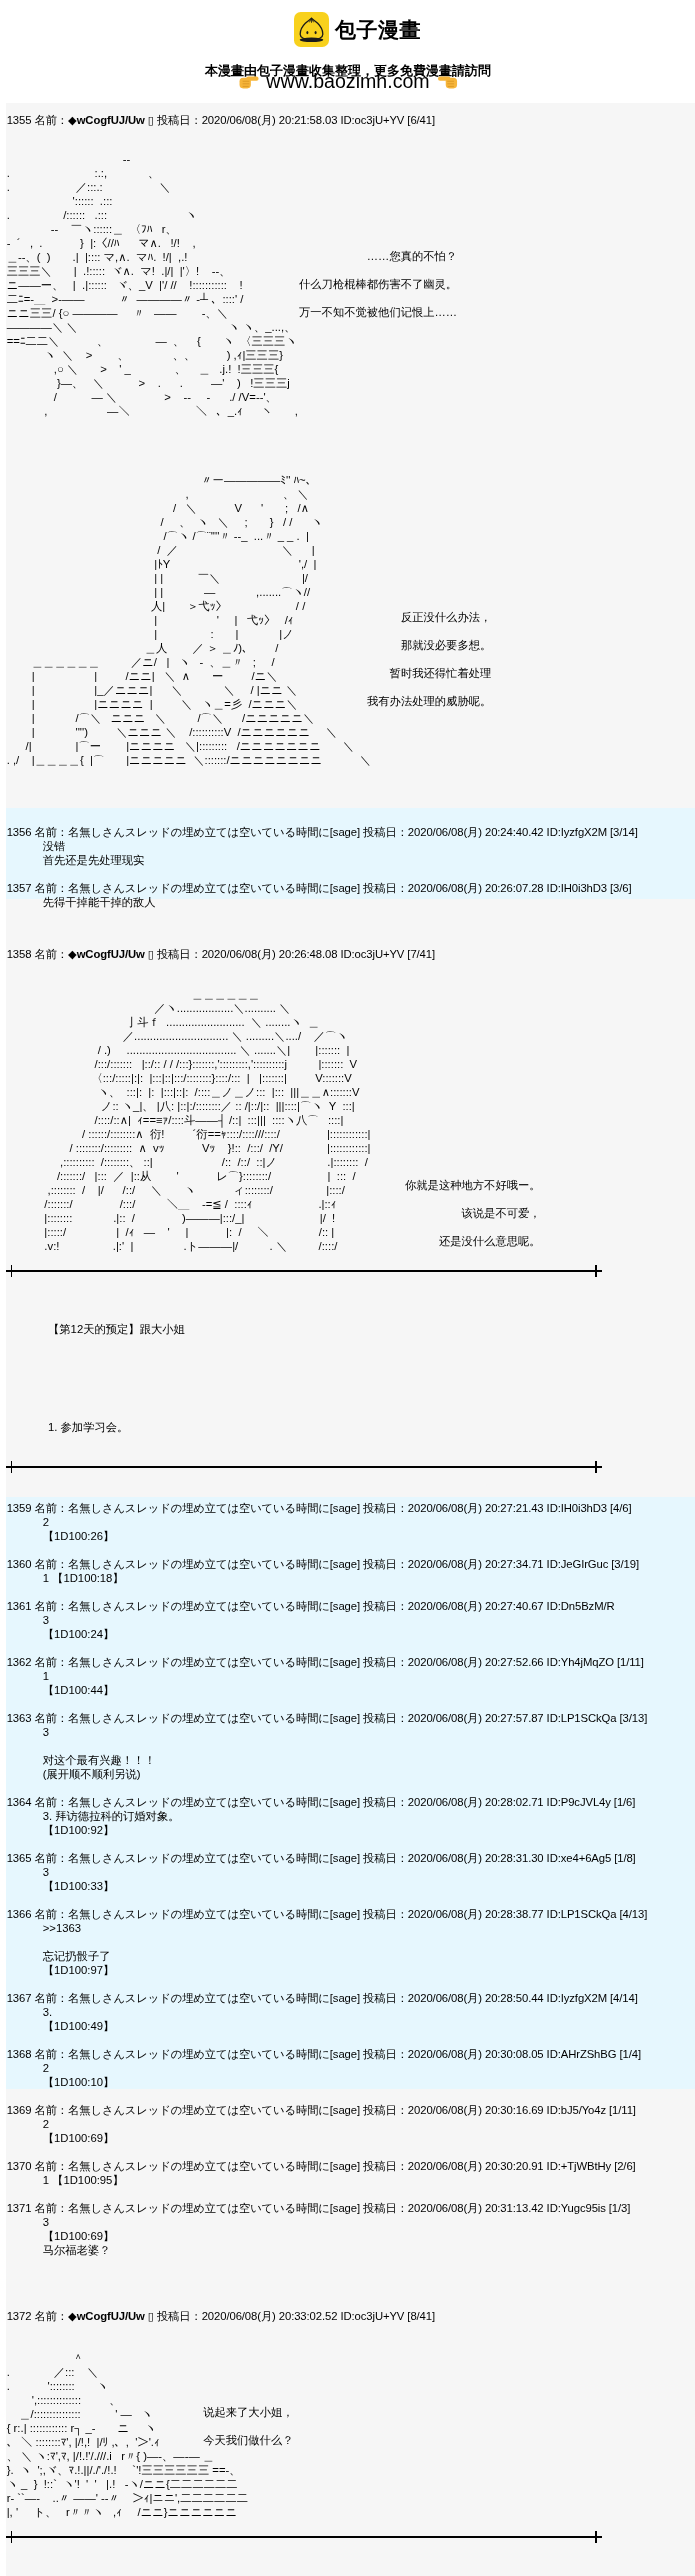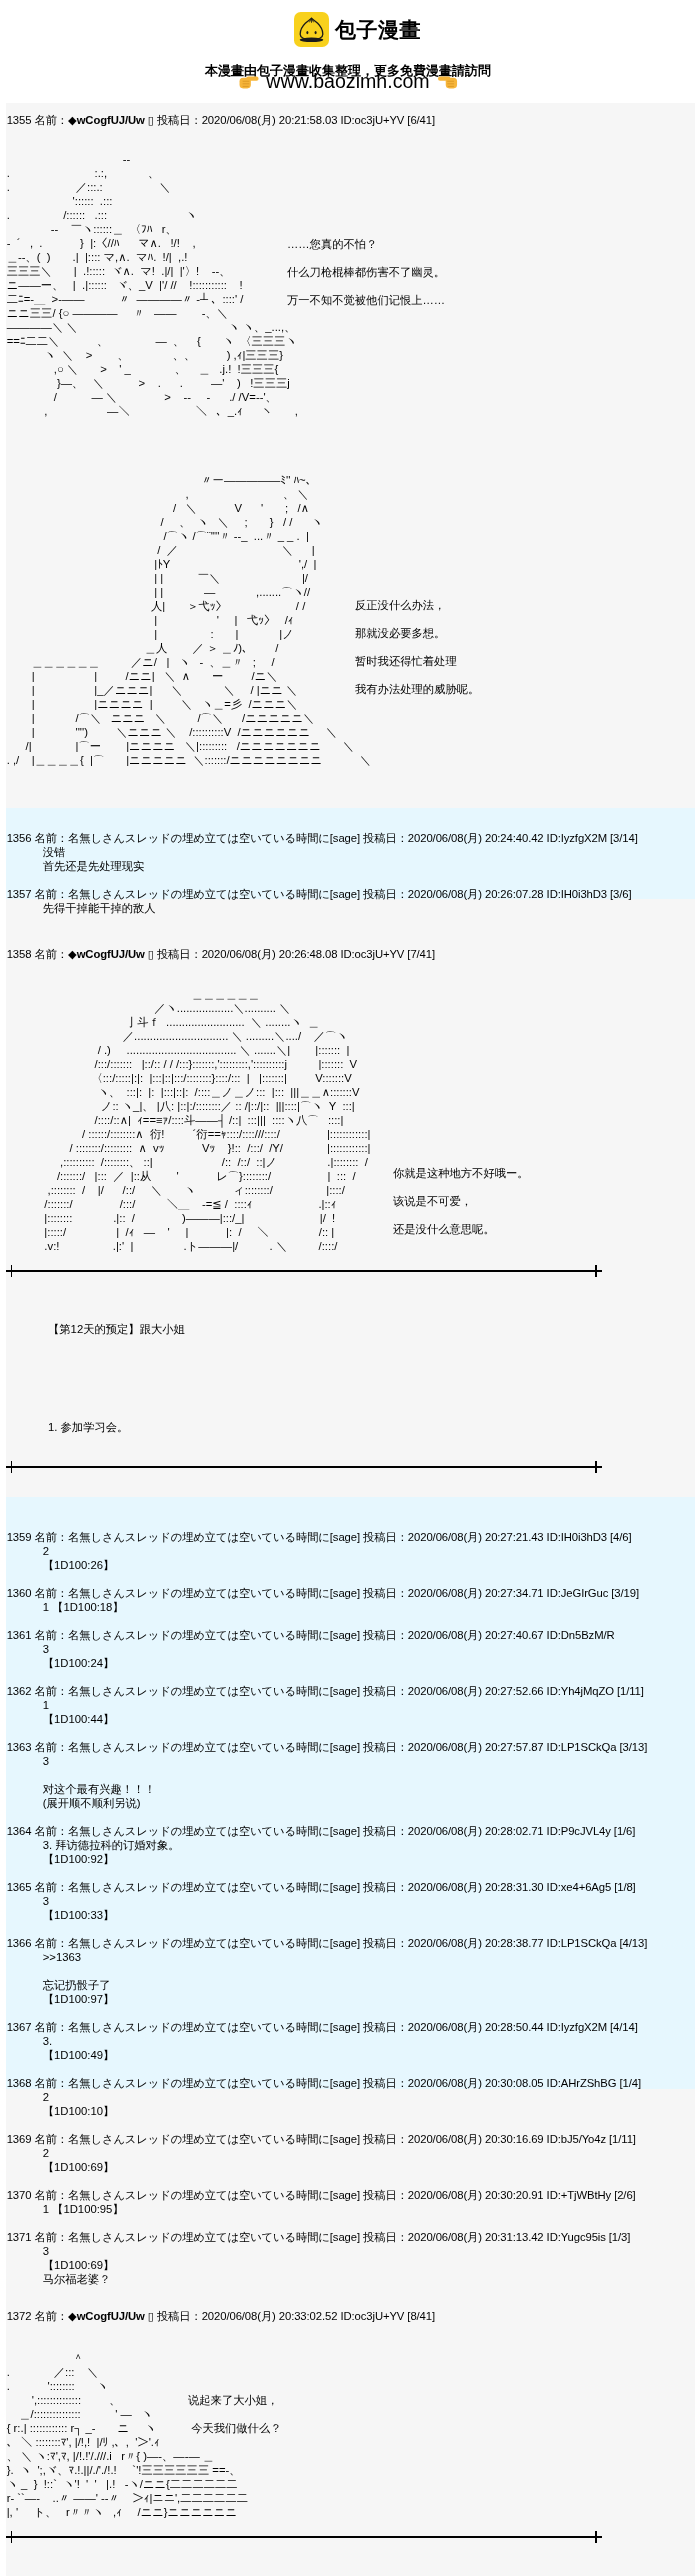--- a/index.html
+++ b/index.html
@@ -15,21 +15,21 @@
   .site-name { position:absolute; left:335px; top:19.6px; font-size:21px; line-height:20.6px; font-weight:bold; letter-spacing:0.5px; }
   .notice { position:absolute; left:0; top:64px; width:696px; text-align:center; font-size:13px; line-height:14.4px; font-weight:bold; }
   .url-row { position:absolute; left:0; top:70px; width:696px; height:23px; display:flex; justify-content:center; align-items:center; gap:7.2px; }
   .url { font-size:19.6px; line-height:23px; }
   .hand { display:block; width:21.6px; height:16.5px; }
   .hand.flip { transform:scaleX(-1); }
 
   .post-header { position:absolute; left:6.7px; white-space:nowrap; letter-spacing:-0.1px; }
   .post-header b { font-weight:bold; }
   .art { position:absolute; left:6.7px; margin:0; white-space:pre; font:inherit; line-height:14px; }
-  .dialogue { position:absolute; margin:0; white-space:pre; font:inherit; line-height:14px; }
+  .dialogue { position:absolute; margin:12px; white-space:pre; font:inherit; line-height:14px;text-align:right; }
 
   .reply-box { position:absolute; left:6.2px; width:689px; background:#e6f7fe; }
   .reply { margin-bottom:14px; padding-left:0.5px; }
   .reply:last-child { margin-bottom:0; }
   .reply .post-header { position:static; }
   .reply-body { white-space:pre;margin-left:36px; }
 
   .hr { position:absolute; left:6.2px; width:596px; height:2.1px; background:#000; }
   .hr .tick { position:absolute; top:-5.2px; width:1.5px; height:12.4px; background:#000; }
   .hr .tick.l { left:4.6px; }
@@ -126,21 +126,21 @@
       /|              |⌒ー        |ニニニニ   ＼|:::::::::   /ニニニニニニニ       ＼
 . ,/    |＿＿＿＿{  |⌒       |ニニニニニ  ＼:::::::/ニニニニニニニニ            ＼</pre>
   <pre class="dialogue" style="top:598px; left:355px">反正没什么办法，
 
 那就没必要多想。
 
 暂时我还得忙着处理
 
 我有办法处理的威胁呢。</pre>
 
-  <div class="reply-box" style="top:808px; height:91px; padding-top:23px; box-sizing:border-box;">
+  <div class="reply-box" style="top:808px; height:91px; padding-top:17px; box-sizing:border-box;">
     <div class="reply">
       <div class="post-header">
         <span>1356</span>
         <span>名前：</span><span>名無しさんスレッドの埋め立ては空いている時間に</span><span>[sage]</span>
         <span>投稿日：</span><span>2020/06/08(月) 20:24:40.42</span>
         <span>ID:IyzfgX2M</span>
         <span>[3/14]</span>
       </div>
       <div class="reply-body">没错
 首先还是先处理现实</div>
@@ -204,21 +204,21 @@
     <div class="ln">3. 拜访德拉科的订婚对象。</div>
     <div class="gap2"></div>
     <div class="ln">▽　6分钟多数决 or d100最大值</div>
   </div>
 
   <div class="hr" style="top:1466px">
     <span class="tick l"></span>
     <span class="tick r"></span>
   </div>
 
-  <div class="reply-box" style="top:1497px; height:592px; padding-top:33px; box-sizing:border-box;">
+  <div class="reply-box" style="top:1497px; height:592px; padding-top:4px; box-sizing:border-box;">
     <div class="reply">
       <div class="post-header">
         <span>1359</span>
         <span>名前：</span><span>名無しさんスレッドの埋め立ては空いている時間に</span><span>[sage]</span>
         <span>投稿日：</span><span>2020/06/08(月) 20:27:21.43</span>
         <span>ID:IH0i3hD3</span>
         <span>[4/6]</span>
       </div>
       <div class="reply-body">2
 【1D100:26】</div>

